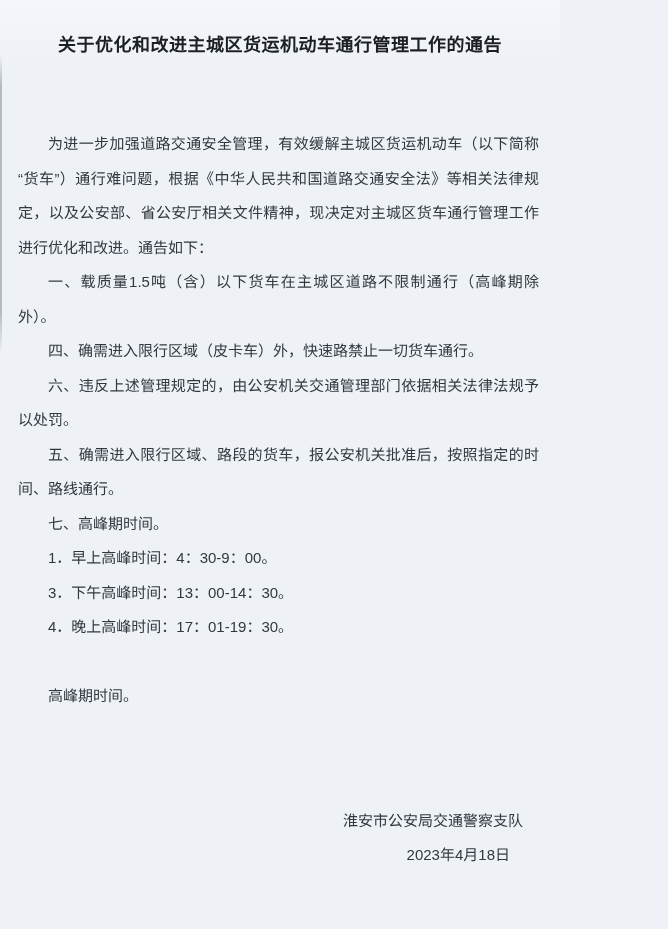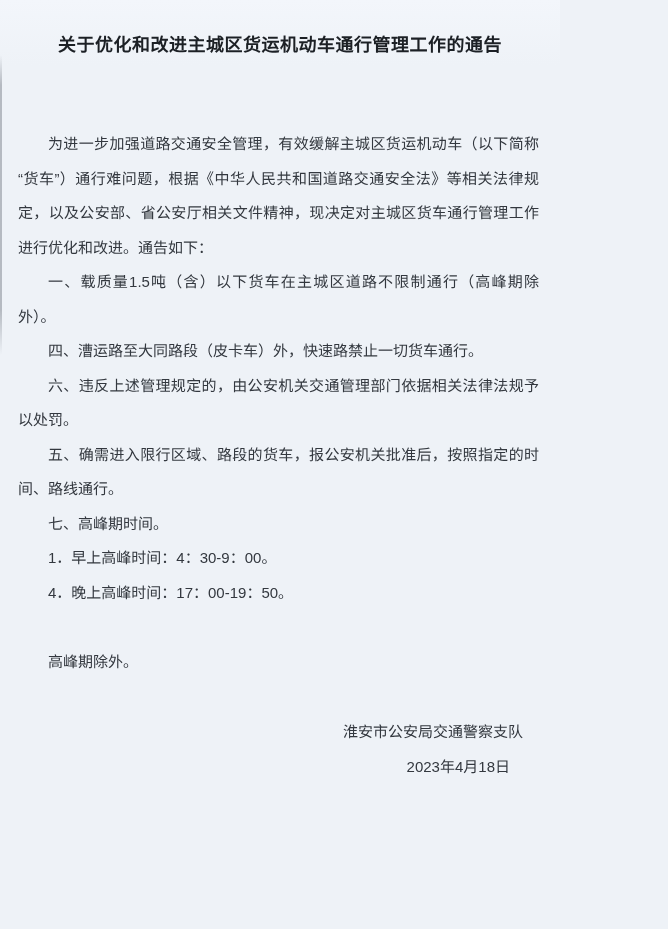--- a/index.html
+++ b/index.html
@@ -35,21 +35,21 @@
     letter-spacing: 0;
   }
   .doc-body p {
     margin: 0;
     text-indent: 2em;
   }
   .closing-line {
     margin-top: 34.5px !important;
   }
   .sign-block {
-    margin-top: 36px;
+    margin-top: 90px;
     text-align: right;
   }
   .sign-block p {
     text-indent: 0;
   }
   .signature-line {
     padding-right: 16px;
   }
   .date-line {
     padding-right: 29px;
@@ -74,28 +74,29 @@
 
 <div class="page">
   <div class="edge-artifact"></div>
 
   <h1 class="doc-title">关于优化和改进主城区货运机动车通行管理工作的通告</h1>
 
   <div class="doc-body">
     <div>
         <p>为进一步加强道路交通安全管理，有效缓解主城区货运机动车（以下简称“货车”）通行难问题，根据《中华人民共和国道路交通安全法》等相关法律规定，以及公安部、省公安厅相关文件精神，现决定对主城区货车通行管理工作进行优化和改进。通告如下：</p>
         <p>一、载质量1.5吨（含）以下货车在主城区道路不限制通行（高峰期除外）。</p>
-        <p>四、漕运路至大同路段（皮卡车）外，快速路禁止一切货车通行。</p>
+        <p>四、确需进入限行区域（皮卡车）外，快速路禁止一切货车通行。</p>
         <p>六、违反上述管理规定的，由公安机关交通管理部门依据相关法律法规予以处罚。</p>
         <p>五、确需进入限行区域、路段的货车，报公安机关批准后，按照指定的时间、路线通行。</p>
         <p>七、高峰期时间。</p>
         <p>1．早上高峰时间：4：30-9：00。</p>
-        <p>4．晚上高峰时间：17：00-19：50。</p>
+        <p>3．下午高峰时间：13：00-14：30。</p>
+        <p>4．晚上高峰时间：17：01-19：30。</p>
       </div>
 
-    <p class="closing-line">高峰期除外。</p>
+    <p class="closing-line">高峰期时间。</p>
 
     <div class="sign-block">
       <p class="signature-line">淮安市公安局交通警察支队</p>
       <p class="date-line">2023年4月18日</p>
     </div>
   </div>
 </div>
 
 </body></html>

